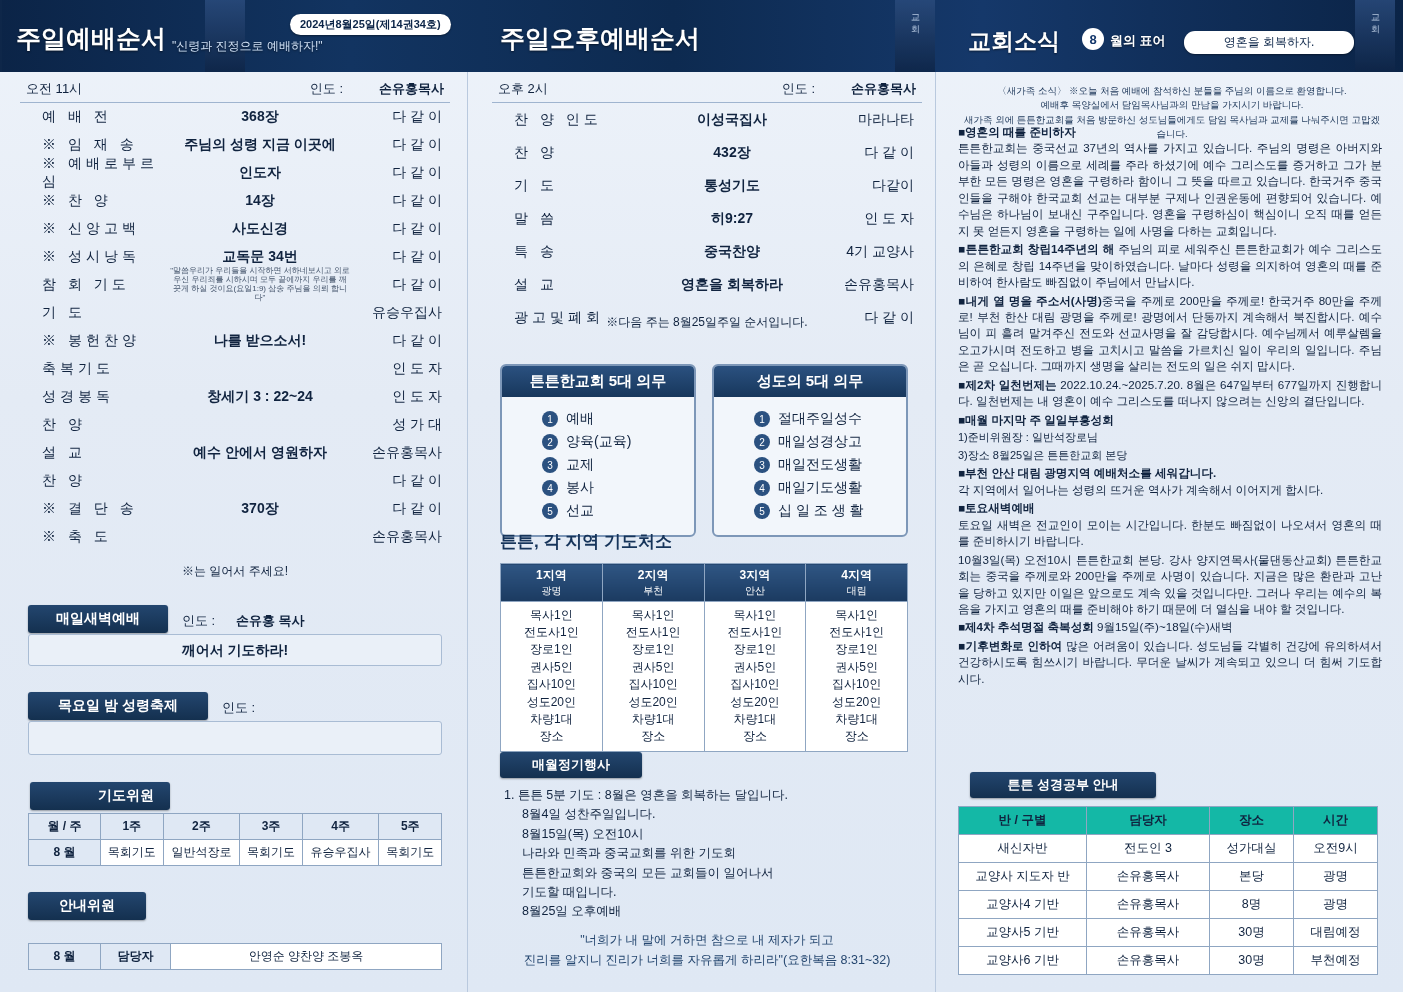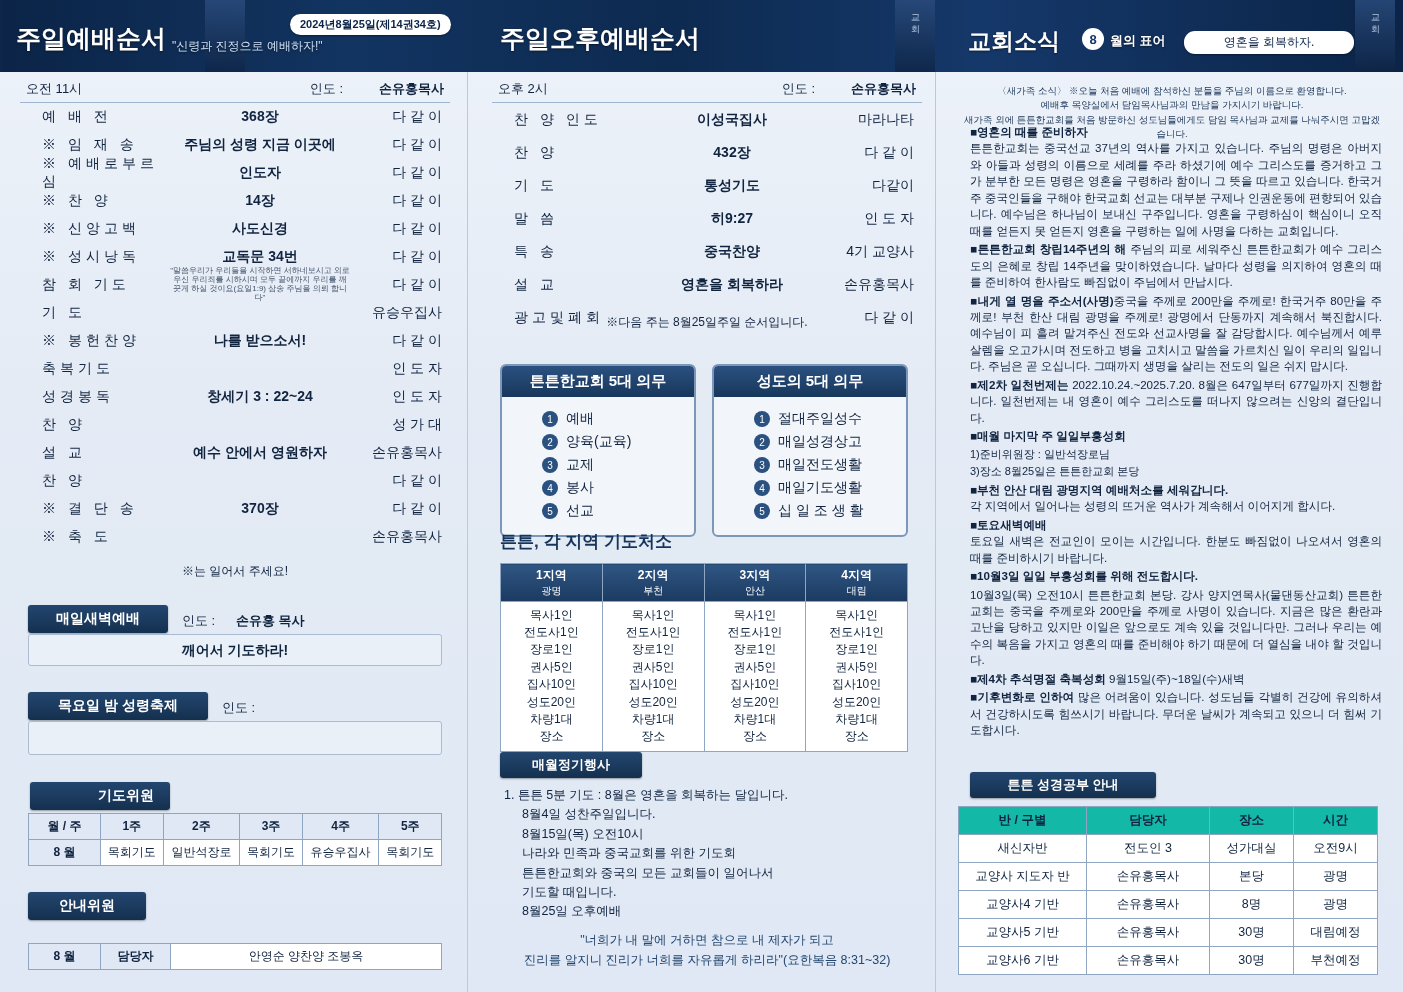--- a/index.html
+++ b/index.html
@@ -123,21 +123,21 @@
   .evt { position:absolute; font-size:12.5px; line-height:1.55; }
   .verse { position:absolute; text-align:center; width:430px; font-size:12.5px; color:#24466f; line-height:1.6; }
 
   
   table.pc { position:absolute; border-collapse:collapse; background:#fff; }
   table.pc th, table.pc td { border:1px solid #8fa6c2; font-size:12px; text-align:center; padding:4px 2px; }
   table.pc thead th { background:#dfe8f4; font-weight:bold; }
   table.pc td.month { background:#dfe8f4; font-weight:bold; }
   .newsintro { position:absolute; width:420px; font-size:9.5px; line-height:1.5; color:#203a5c; }
   .newsbody { position:absolute; width:424px; font-size:11.6px; line-height:1.42; color:#10233f; text-align:justify; }
-  .newsbody p { margin:0 0 2px 12px; }
+  .newsbody p { margin:0 0 2px 0; }
   .newsbody .h { font-weight:bold; }
 
   table.study { position:absolute; border-collapse:collapse; background:#fff; }
   table.study th, table.study td { border:1px solid #8fa6c2; font-size:12.5px; text-align:center; padding:5px 2px; }
   table.study thead th { background:#14b8a6; font-weight:bold; }
 </style>
 </head>
 <body>
 
 <div class="page">
@@ -473,21 +473,20 @@
   <div class="newsbody" style="left:958px; top:124px;">
     <p><span class="h">■영혼의 때를 준비하자</span><br><span>튼튼한교회는 중국선교 37년의 역사를 가지고 있습니다. 주님의 명령은 아버지와 아들과 성령의 이름으로 세례를 주라 하셨기에 예수 그리스도를 증거하고 그가 분부한 모든 명령은 영혼을 구령하라 함이니 그 뜻을 따르고 있습니다. 한국거주 중국인들을 구해야 한국교회 선교는 대부분 구제나 인권운동에 편향되어 있습니다. 예수님은 하나님이 보내신 구주입니다. 영혼을 구령하심이 핵심이니 오직 때를 얻든지 못 얻든지 영혼을 구령하는 일에 사명을 다하는 교회입니다.</span></p>
     <p><span class="h">■튼튼한교회 창립14주년의 해</span> <span>주님의 피로 세워주신 튼튼한교회가 예수 그리스도의 은혜로 창립 14주년을 맞이하였습니다. 날마다 성령을 의지하여 영혼의 때를 준비하여 한사람도 빠짐없이 주님에서 만납시다.</span></p>
     <p><span class="h">■내게 열 명을 주소서(사명)</span><span>중국을 주께로 200만을 주께로! 한국거주 80만을 주께로! 부천 한산 대림 광명을 주께로! 광명에서 단동까지 계속해서 북진합시다. 예수님이 피 흘려 맡겨주신 전도와 선교사명을 잘 감당합시다. 예수님께서 예루살렘을 오고가시며 전도하고 병을 고치시고 말씀을 가르치신 일이 우리의 일입니다. 주님은 곧 오십니다. 그때까지 생명을 살리는 전도의 일은 쉬지 맙시다.</span></p>
     <p><span class="h">■제2차 일천번제는</span> <span>2022.10.24.~2025.7.20. 8월은 647일부터 677일까지 진행합니다. 일천번제는 내 영혼이 예수 그리스도를 떠나지 않으려는 신앙의 결단입니다.</span></p>
     <p><span class="h">■매월 마지막 주 일일부흥성회</span></p>
     <p style="font-size:11px;"><span>1)준비위원장 :</span> <span>일반석장로님</span></p>
     <p style="font-size:11px;"><span>3)장소 8월25일은</span> <span>튼튼한교회 본당</span></p>
     <p><span class="h">■부천 안산 대림 광명지역 예배처소를 세워갑니다.</span><br><span>각 지역에서 일어나는 성령의 뜨거운 역사가 계속해서 이어지게 합시다.</span></p>
     <p><span class="h">■토요새벽예배</span><br><span>토요일 새벽은 전교인이 모이는 시간입니다. 한분도 빠짐없이 나오셔서 영혼의 때를 준비하시기 바랍니다.</span></p>
-    <p><span class="h">■10월3일 일일 부흥성회를 위해 전도합시다.</span></p>
     <p><span>10월3일(목) 오전10시 튼튼한교회 본당.</span> <span>강사 양지연목사(물댄동산교회) 튼튼한교회는 중국을 주께로와 200만을 주께로 사명이 있습니다. 지금은 많은 환란과 고난을 당하고 있지만 이일은 앞으로도 계속 있을 것입니다만. 그러나 우리는 예수의 복음을 가지고 영혼의 때를 준비해야 하기 때문에 더 열심을 내야 할 것입니다.</span></p>
     <p><span class="h">■제4차 추석명절 축복성회</span> <span>9월15일(주)~18일(수)새벽</span></p>
     <p><span class="h">■기후변화로 인하여</span> <span>많은 어려움이 있습니다. 성도님들 각별히 건강에 유의하셔서 건강하시도록 힘쓰시기 바랍니다. 무더운 날씨가 계속되고 있으니 더 힘써 기도합시다.</span></p>
   </div>
 
   <div class="sechdr sm" style="left:970px; top:772px; width:186px; text-align:center;">튼튼 성경공부 안내</div>
   <table class="study" style="left:958px; top:806px; width:420px;">
     <thead>
       <tr>
         <th style="width:128px">반 / 구별</th>

